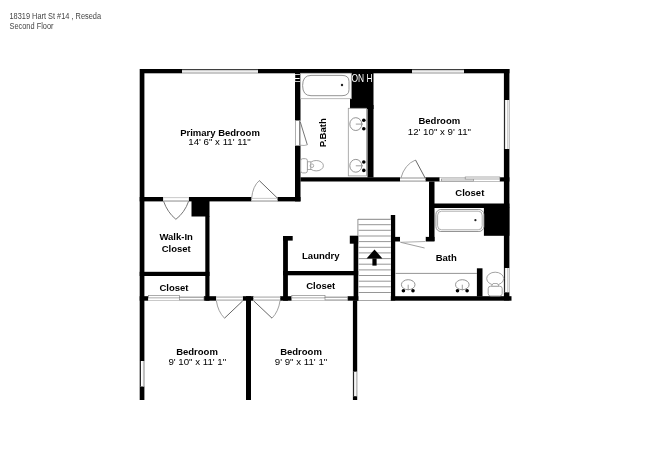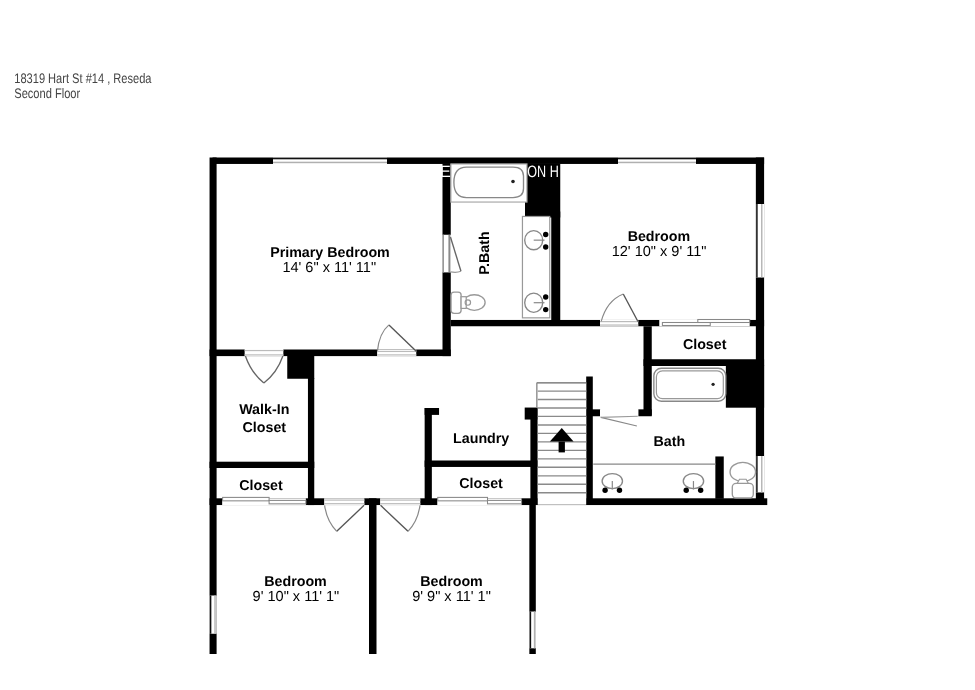--- a/index.html
+++ b/index.html
@@ -1,16 +1,16 @@
 <!DOCTYPE html>
 <html><head>
 <meta charset="utf-8">
 <style>
   html,body{margin:0;padding:0;background:#fff;}
-  .wrap{width:650px;height:400px;position:relative;font-family:"Liberation Sans",sans-serif;margin-top:36px;}
+  .wrap{width:650px;height:400px;position:relative;font-family:"Liberation Sans",sans-serif;}
   svg{display:block;}
   text{font-family:"Liberation Sans",sans-serif;fill:#000;}
   .lbl{font-weight:bold;font-size:9.5px;}
   .dim{font-size:9.7px;}
   .hdr{font-size:9.2px;fill:#444;}
   .ftr{font-size:7px;fill:#333;}
 </style>
 </head>
 <body>
 <div class="wrap">

